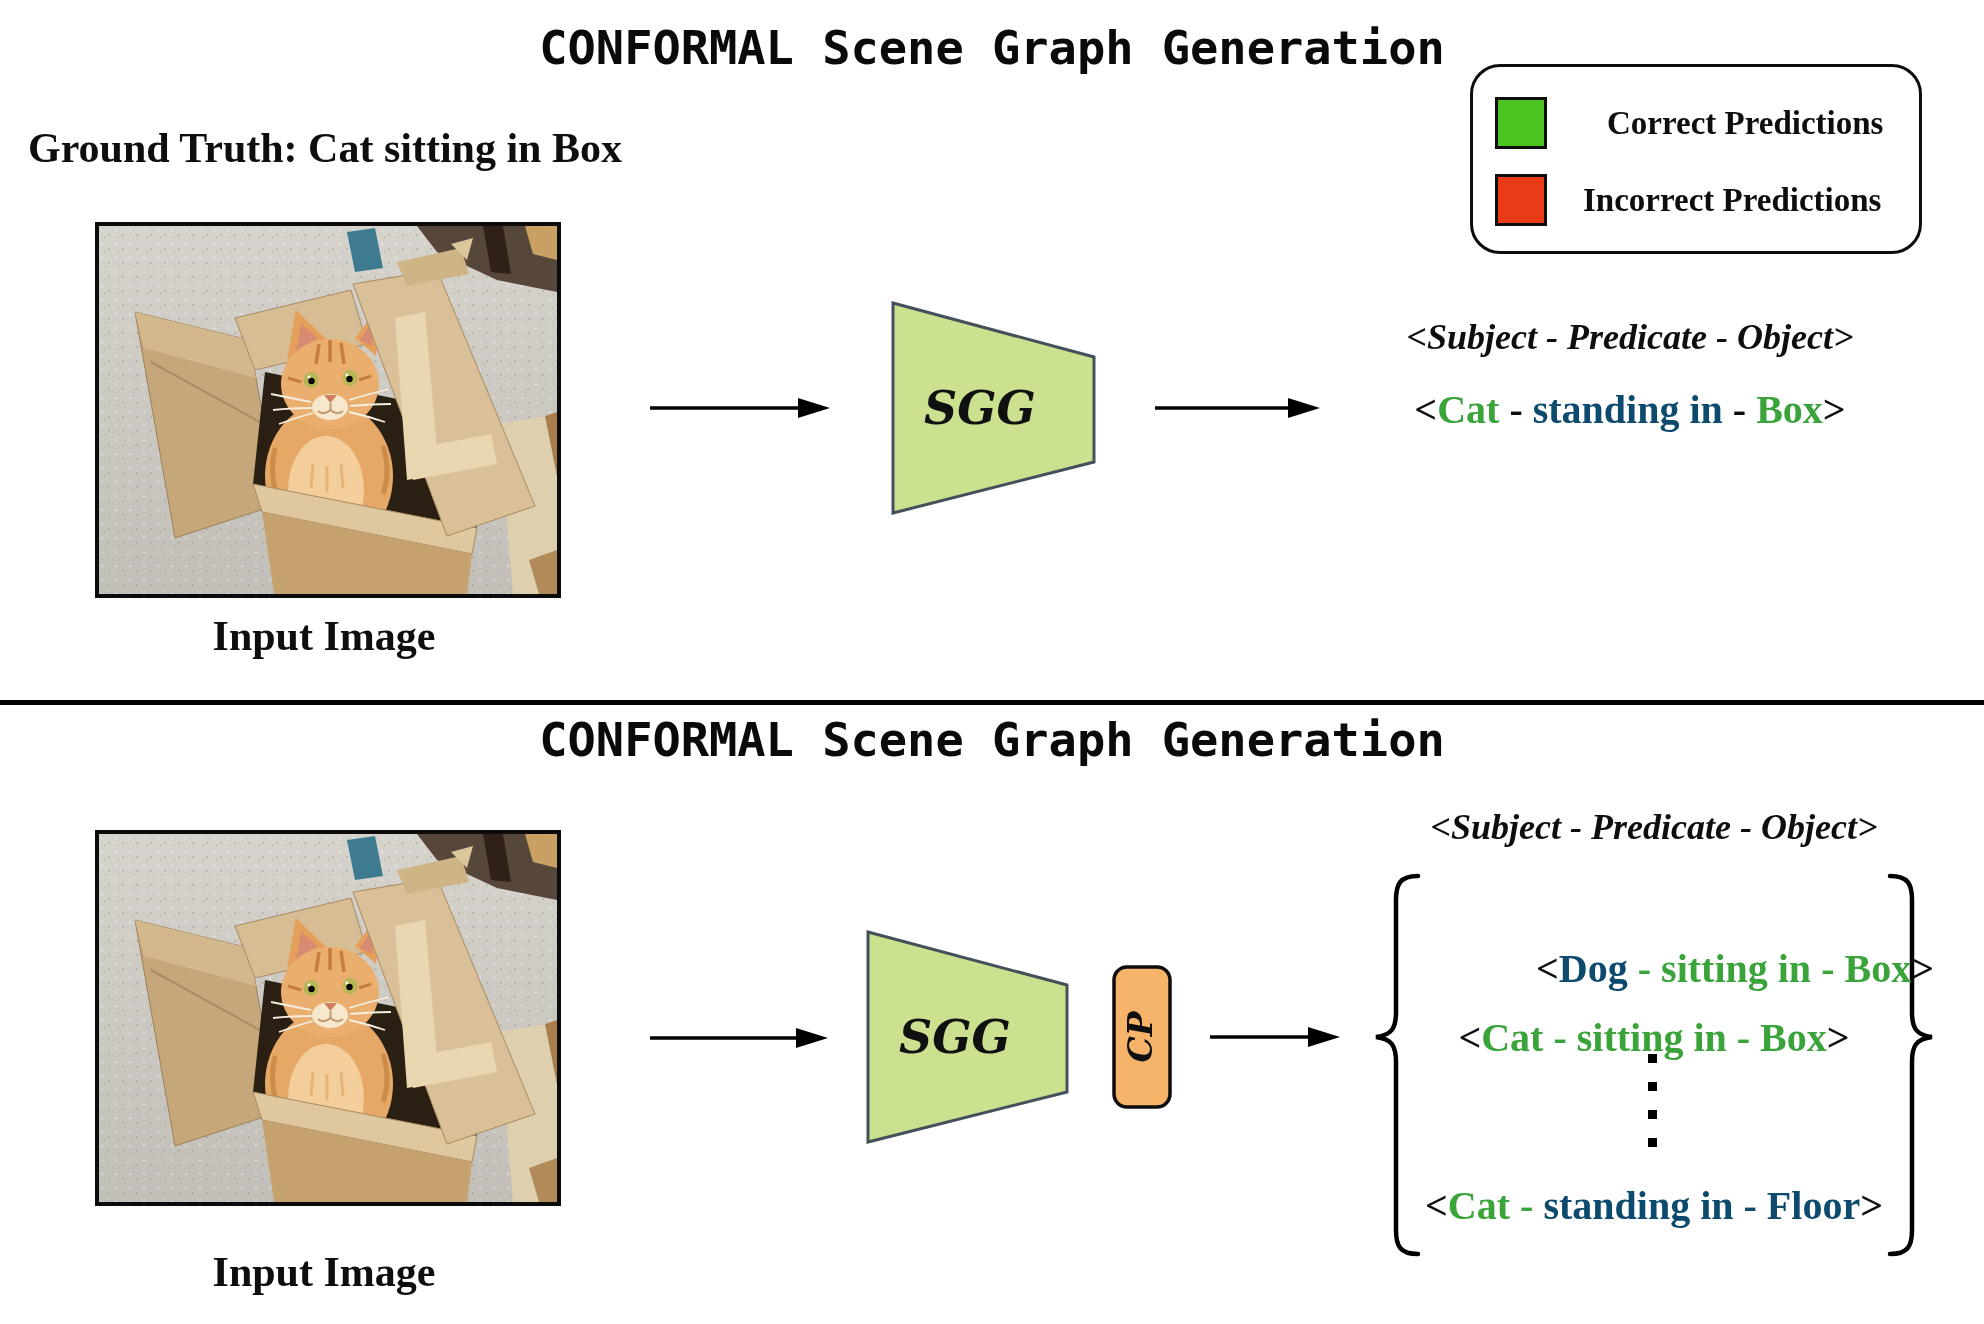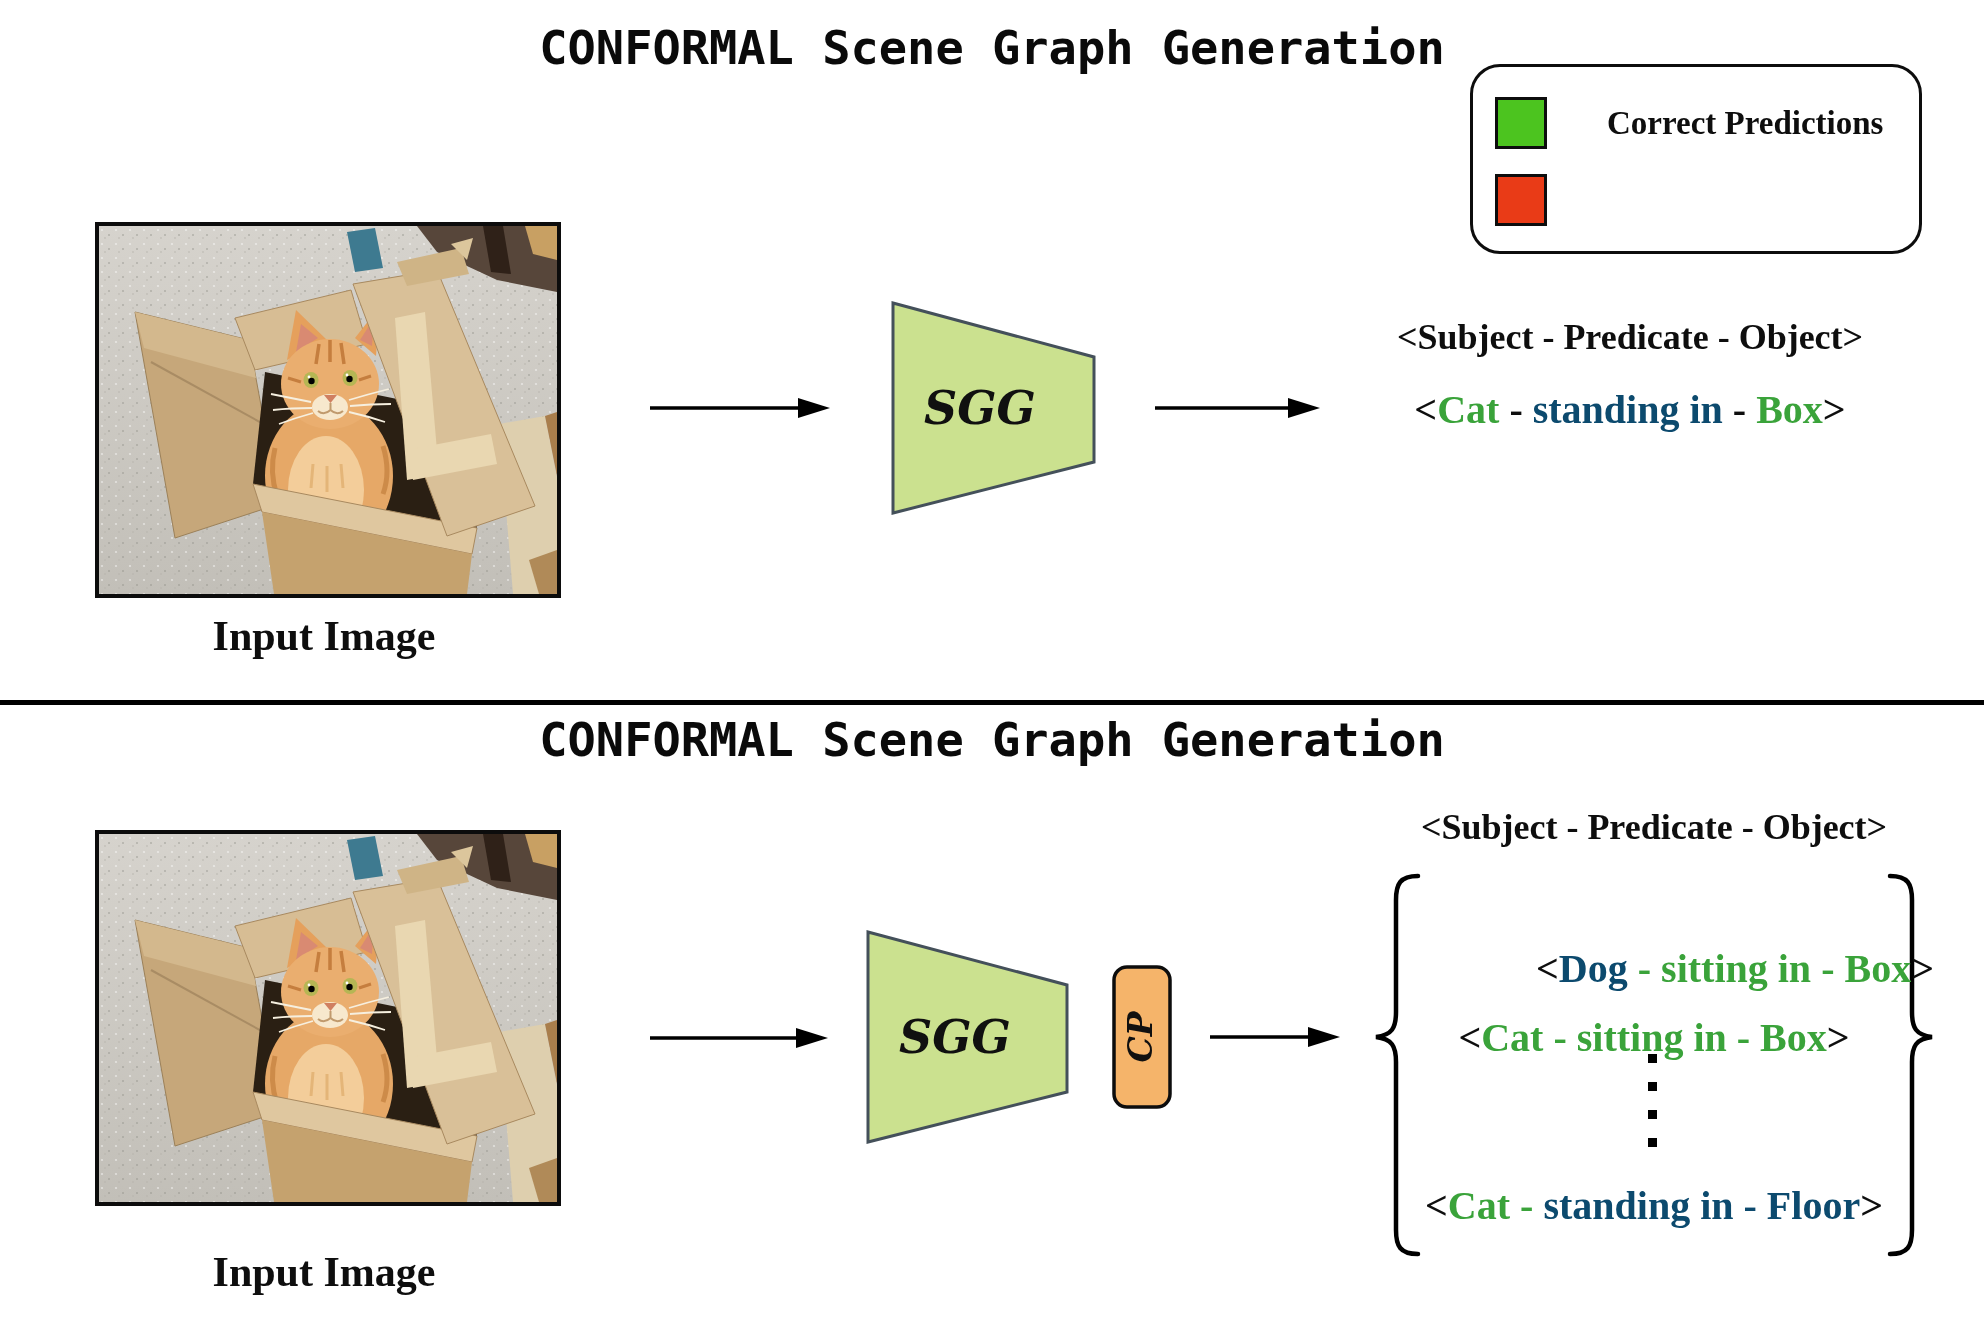--- a/index.html
+++ b/index.html
@@ -4,21 +4,21 @@
 <style>
   html,body{margin:0;padding:0;background:#ffffff;}
   .canvas{position:relative;width:1984px;height:1324px;background:#ffffff;overflow:hidden;
           font-family:"Liberation Serif", serif;}
   .abs{position:absolute;}
   .mono-title{width:100%;text-align:center;font-family:"DejaVu Sans Mono", monospace;
               font-weight:bold;font-size:47px;color:#0a0a0a;letter-spacing:0px;white-space:nowrap;}
   .serif-bold{font-family:"Liberation Serif", serif;font-weight:bold;color:#0e0e0e;}
   .gt-text{font-size:42px;white-space:nowrap;}
   .img-label{width:458px;text-align:center;font-size:42px;}
-  .spo-header{width:520px;text-align:center;font-size:36px;white-space:nowrap;}
+  .spo-header{width:520px;text-align:center;font-style:italic;font-size:36px;white-space:nowrap;}
   .pred-row{width:520px;text-align:center;font-size:40px;line-height:1.12;white-space:nowrap;font-weight:bold;}
   .c-black{color:#0e0e0e;} .c-green{color:#3aa33a;} .c-red{color:#0c4a6e;}
   .legend{border:3px solid #0d0d0d;border-radius:30px;background:#ffffff;}
   .legend-row{position:absolute;left:22px;display:flex;align-items:center;}
   .swatch{width:52px;height:52px;border:3px solid #0d0d0d;box-sizing:border-box;flex:0 0 auto;}
   .legend-label{margin-left:36px;font-size:33px;font-weight:bold;white-space:nowrap;
                 font-family:"Liberation Serif", serif;color:#0e0e0e;}
   .photo-frame{border:4px solid #0c0c0c;box-sizing:content-box;background:#cac7c1;}
   .photo-frame svg{display:block;}
   .divider{left:0;top:700px;width:1984px;height:5px;background:#000;}
@@ -153,23 +153,25 @@
   
   <div class="abs mono-title" style="top:20px;">CONFORMAL Scene Graph Generation</div>
 
   <div class="abs legend" style="left:1470px;top:64px;width:446px;height:184px;">
     <div class="legend-row" style="top:30px;gap:24px;">
       <div class="swatch" style="background: rgb(76, 196, 31);"></div>
       <div class="legend-label">Correct Predictions</div>
     </div>
     <div class="legend-row" style="top:107px;">
       <div class="swatch" style="background: rgb(233, 59, 23);"></div>
+      <div class="legend-label">Incorrect Predictions</div>
     </div>
   </div>
 
+  <div class="abs serif-bold gt-text" style="left:28px;top:124px;">Ground Truth: Cat sitting in Box</div>
 
   <div class="abs photo-frame" style="left:95px;top:222px;">
     <svg width="458" height="368" viewBox="0 0 458 368">
       <use href="#catphoto"></use>
     </svg>
   </div>
   <div class="abs serif-bold img-label" style="left:95px;top:612px;">Input Image</div>
 
   <div class="abs serif-bold spo-header" style="left:1370px;top:316px;">&lt;Subject - Predicate - Object&gt;</div>
   <div class="abs pred-row" style="left:1370px;top:388px;"><span class="c-black">&lt;</span><span class="c-green">Cat</span><span class="c-black"> - </span><span class="c-red">standing in</span><span class="c-black"> - </span><span class="c-green">Box</span><span class="c-black">&gt;</span></div>

